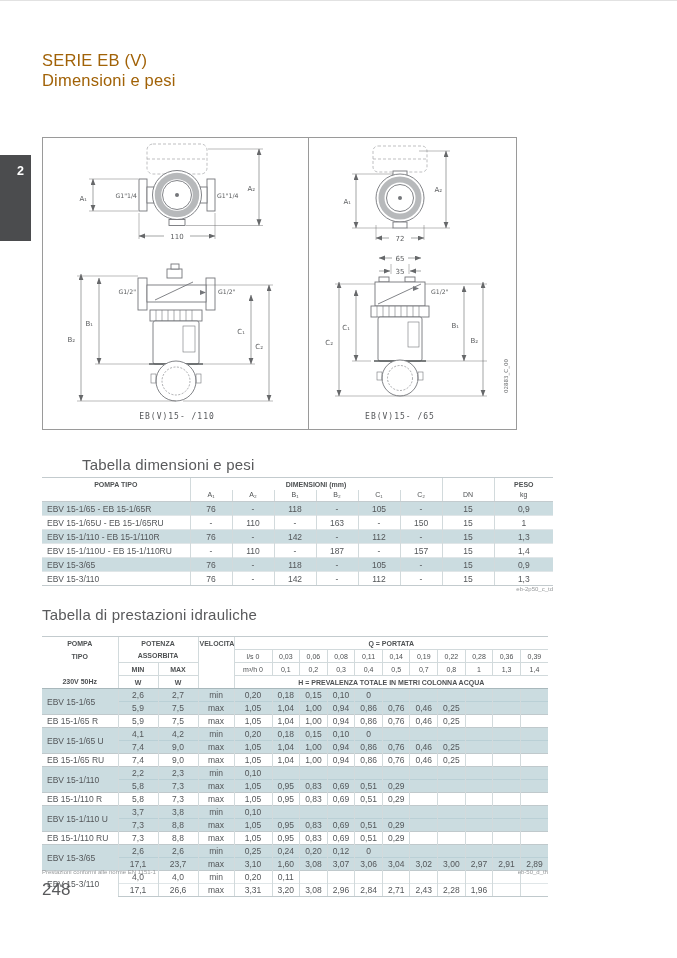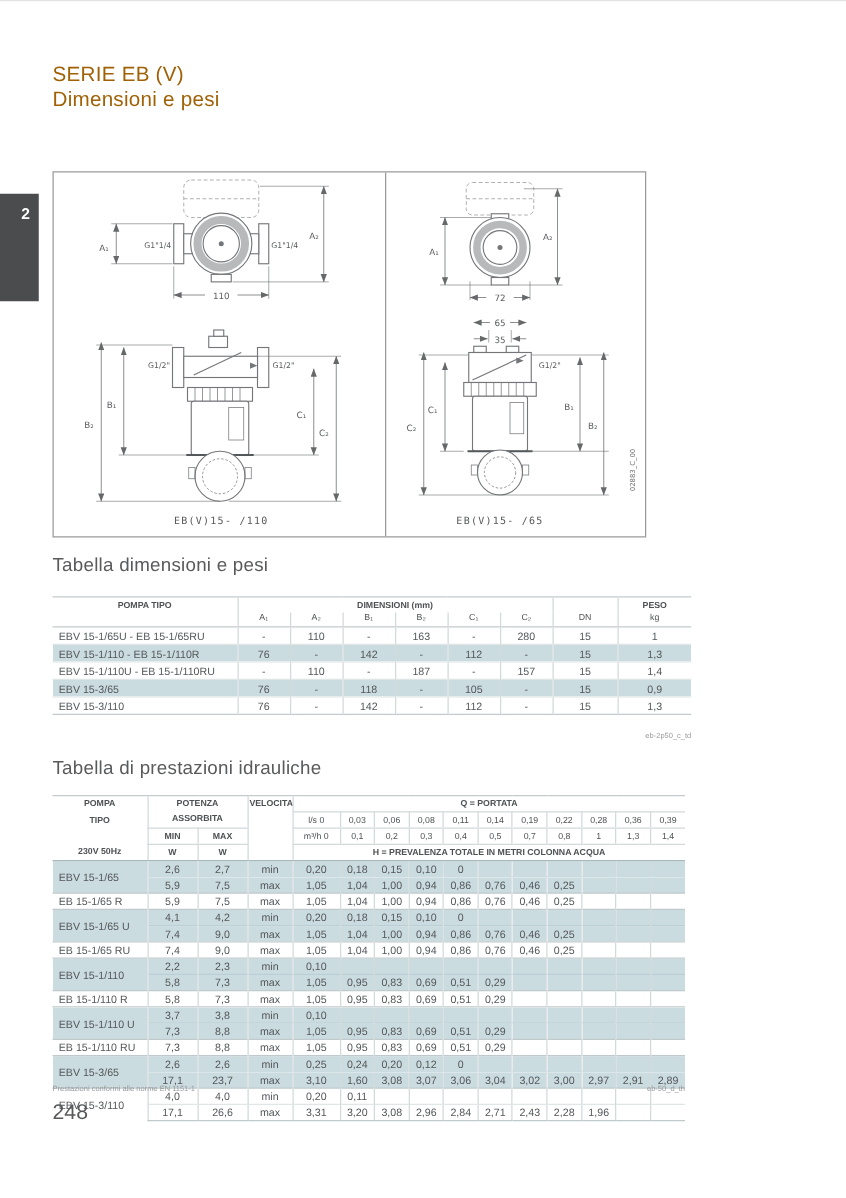--- a/index.html
+++ b/index.html
@@ -20,21 +20,21 @@
 
   .drawing-box { position:absolute; left:42px; top:137px; width:475px; height:293px; border:1px solid #9a9a9a; display:flex; background:#fff; }
   .dpane-left { width:266px; border-right:1px solid #9a9a9a; }
   .dpane-right { flex:1; }
   svg text { font-family:"DejaVu Sans", sans-serif; font-size:7px; fill:#5b5d5f; }
   svg text.small { font-size:6.2px; }
   svg text.cap { font-family:"DejaVu Sans Mono", monospace; font-size:8px; letter-spacing:1px; fill:#55575a; }
   svg text.code { font-size:5.5px; fill:#6f7173; }
 
   .section-title { position:absolute; left:42px; font-size:15px; color:#595a5c; letter-spacing:0.2px; }
-  #t1-title { top:444px; }
+  #t1-title { top:456px;margin-left:40px; }
   #t2-title { top:606px; }
 
   table { border-collapse:collapse; table-layout:fixed; background:#fff; }
   th, td { overflow:hidden; white-space:nowrap; }
   .bl { border-left:1px solid #d2dadc; }
 
   
   #dim-table { position:absolute; left:42px; top:477px; width:511px; font-size:8.5px; color:#54575a; }
   #dim-table th { font-size:7px; color:#4e5153; font-weight:bold; padding:3px 2px 2px; text-align:center; }
   #dim-table tr.h1 th { border-top:1px solid #c3cbce; }
@@ -250,28 +250,39 @@
       <th class="bl">A₂</th>
       <th class="bl">B₁</th>
       <th class="bl">B₂</th>
       <th class="bl">C₁</th>
       <th class="bl">C₂</th>
       <th class="bl">DN</th>
       <th class="bl">kg</th>
     </tr>
   </thead>
   <tbody id="dim-body">
+      <tr class="shaded">
+        <td class="name">EBV 15-1/65 - EB 15-1/65R</td>
+        <td class="bl">76</td>
+        <td class="bl">-</td>
+        <td class="bl">118</td>
+        <td class="bl">-</td>
+        <td class="bl">105</td>
+        <td class="bl">-</td>
+        <td class="bl">15</td>
+        <td class="bl">0,9</td>
+      </tr>
       <tr>
         <td class="name">EBV 15-1/65U - EB 15-1/65RU</td>
         <td class="bl">-</td>
         <td class="bl">110</td>
         <td class="bl">-</td>
         <td class="bl">163</td>
         <td class="bl">-</td>
-        <td class="bl">280</td>
+        <td class="bl">150</td>
         <td class="bl">15</td>
         <td class="bl">1</td>
       </tr>
       <tr class="shaded">
         <td class="name">EBV 15-1/110 - EB 15-1/110R</td>
         <td class="bl">76</td>
         <td class="bl">-</td>
         <td class="bl">142</td>
         <td class="bl">-</td>
         <td class="bl">112</td>

